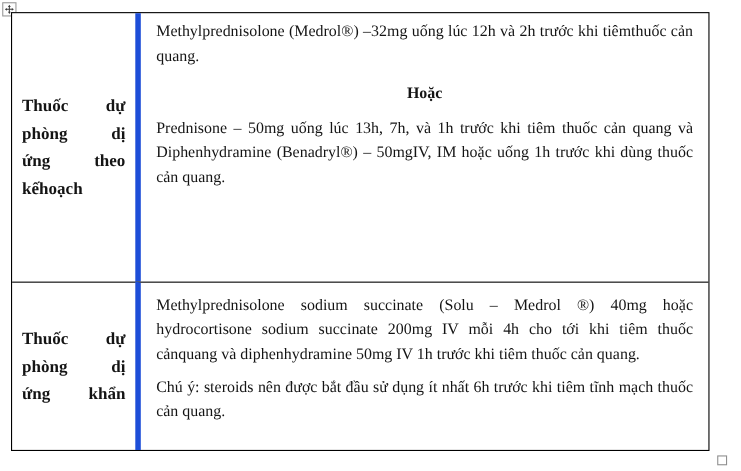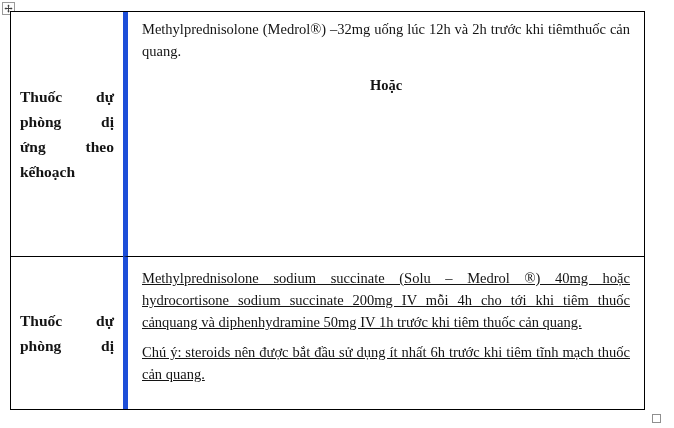--- a/index.html
+++ b/index.html
@@ -82,21 +82,21 @@
   }
   .label-line.last { text-align-last: left; }
 
   
   .content {
     padding: 6px 14px 0 14px;
     font-size: 14.5px;
     line-height: 22px;
     text-align: justify;
   }
-  .content.row2 { padding-top: 10px; text-decoration: underline; }
+  .content.row2 { padding-top: 10px; }
   .para { margin: 0; }
   .para.gap-lg { margin-bottom: 12px; }
   .para.gap-md { margin-bottom: 10px; }
   .para.gap-sm { margin-bottom: 8px; }
   .or-line {
     text-align: center;
     text-align-last: center;
     font-weight: bold;
   }
   .note { font-style: italic; }
@@ -118,25 +118,27 @@
   <div class="cell label-cell">
     <div class="label-line">Thuốc dự</div>
     <div class="label-line">phòng dị</div>
     <div class="label-line">ứng theo</div>
     <div class="label-line last">kếhoạch</div>
   </div>
 
   <div class="cell content">
     <p class="para gap-lg">Methylprednisolone (Medrol®) –32mg uống lúc 12h và 2h trước khi tiêmthuốc cản quang.</p>
     <p class="para gap-md or-line">Hoặc</p>
+    <p class="para gap-lg">Prednisone – 50mg uống lúc 13h, 7h, và 1h trước khi tiêm thuốc cản quang và Diphenhydramine (Benadryl®) – 50mgIV, IM hoặc uống 1h trước khi dùng thuốc cản quang.</p>
   </div>
 
   <div class="cell label-cell row2">
     <div class="label-line">Thuốc dự</div>
     <div class="label-line">phòng dị</div>
+    <div class="label-line">ứng khẩn</div>
   </div>
 
   <div class="cell content row2">
     <p class="para gap-sm">Methylprednisolone sodium succinate (Solu – Medrol ®) 40mg hoặc hydrocortisone sodium succinate 200mg IV mỗi 4h cho tới khi tiêm thuốc cảnquang và diphenhydramine 50mg IV 1h trước khi tiêm thuốc cản quang.</p>
     <p class="para">Chú ý: steroids nên được bắt đầu sử dụng ít nhất 6h trước khi tiêm tĩnh mạch thuốc cản quang.</p>
   </div>
 
 </div>
 
 <div class="resize-handle"></div>

